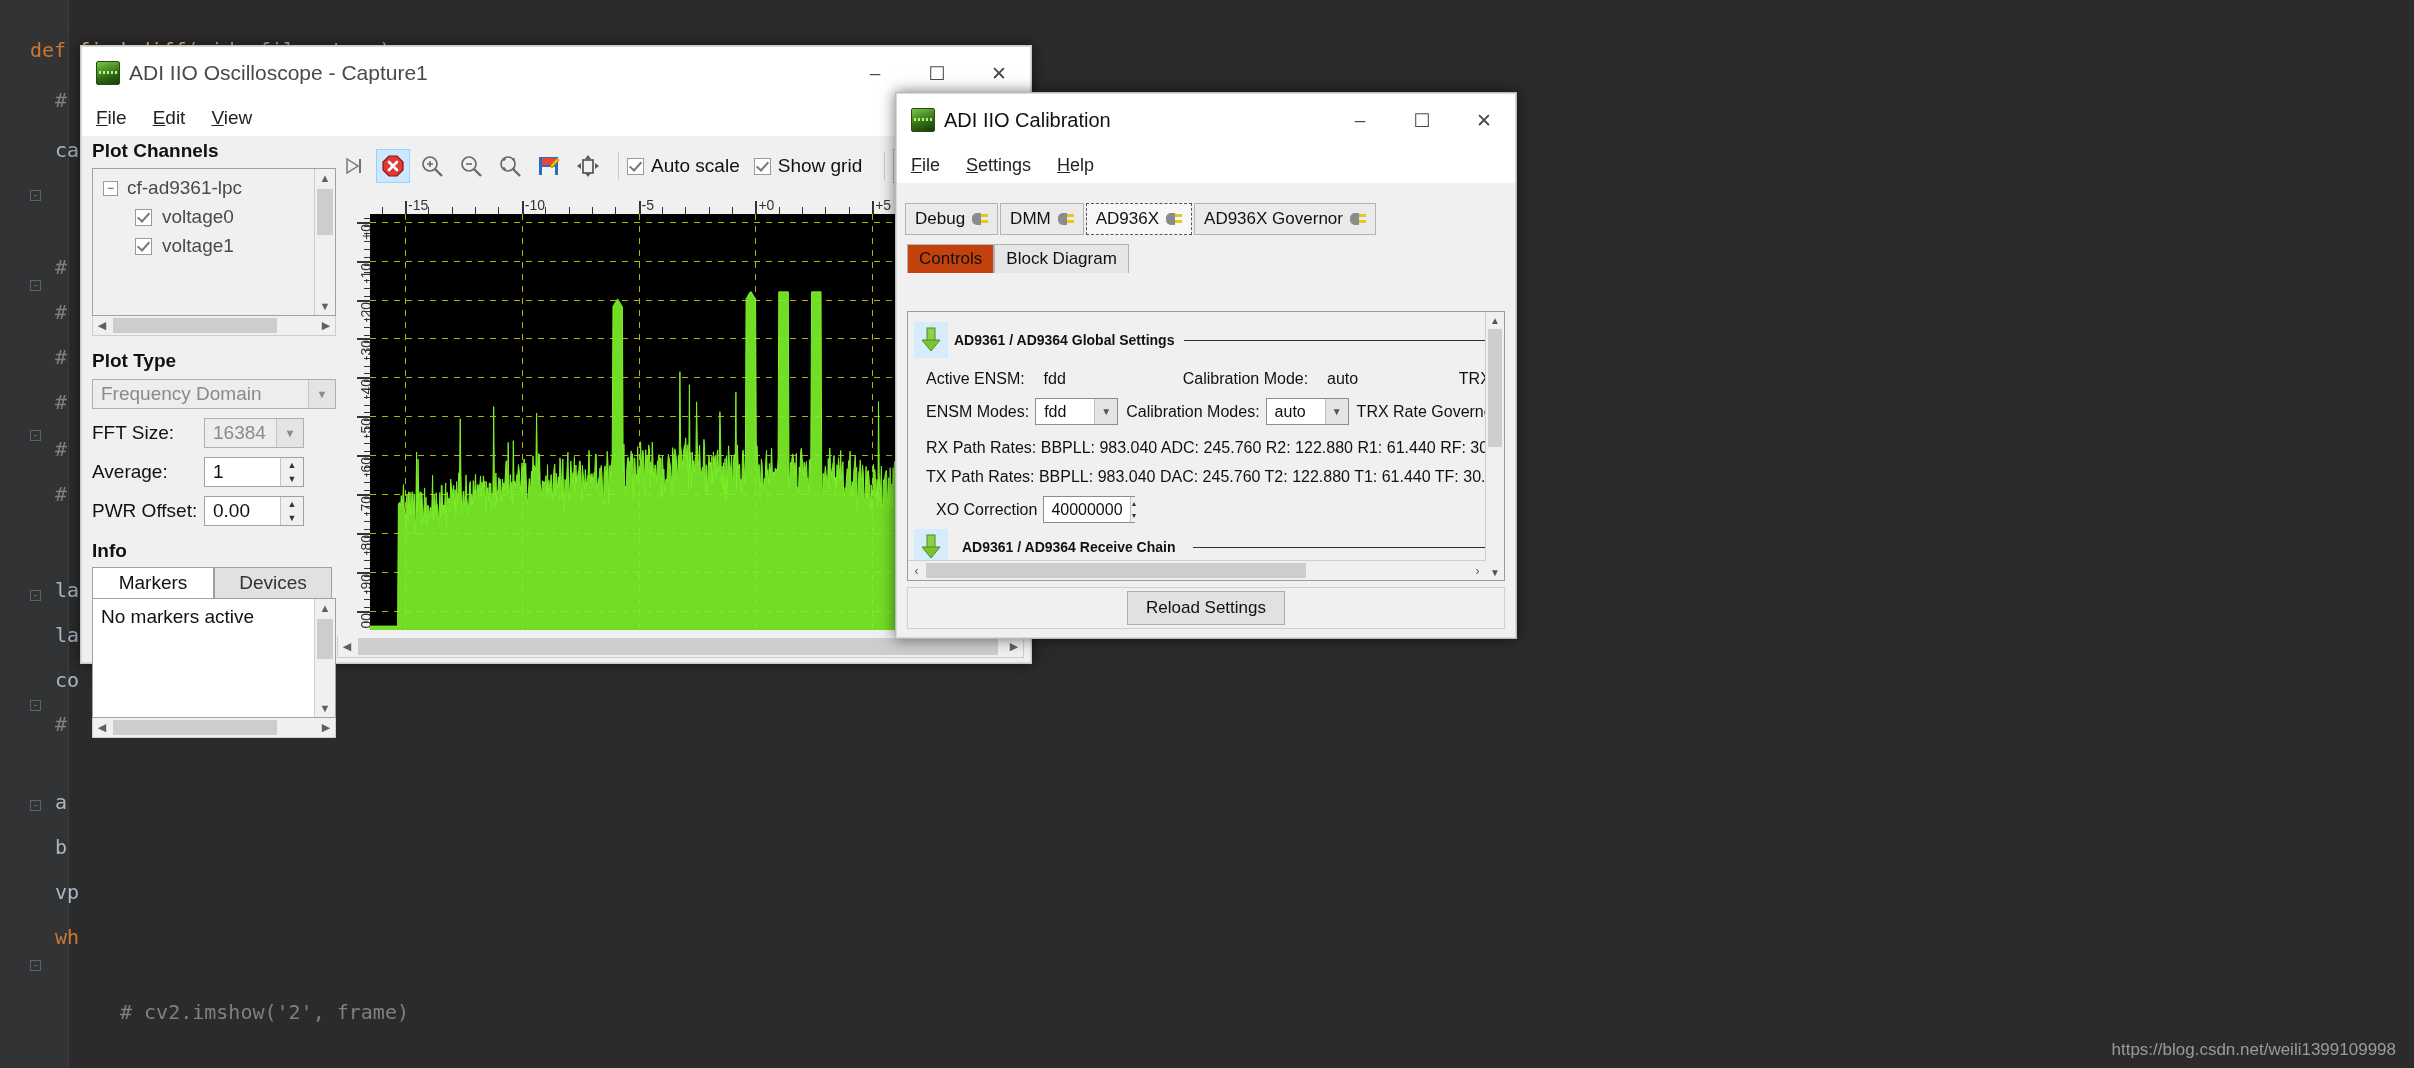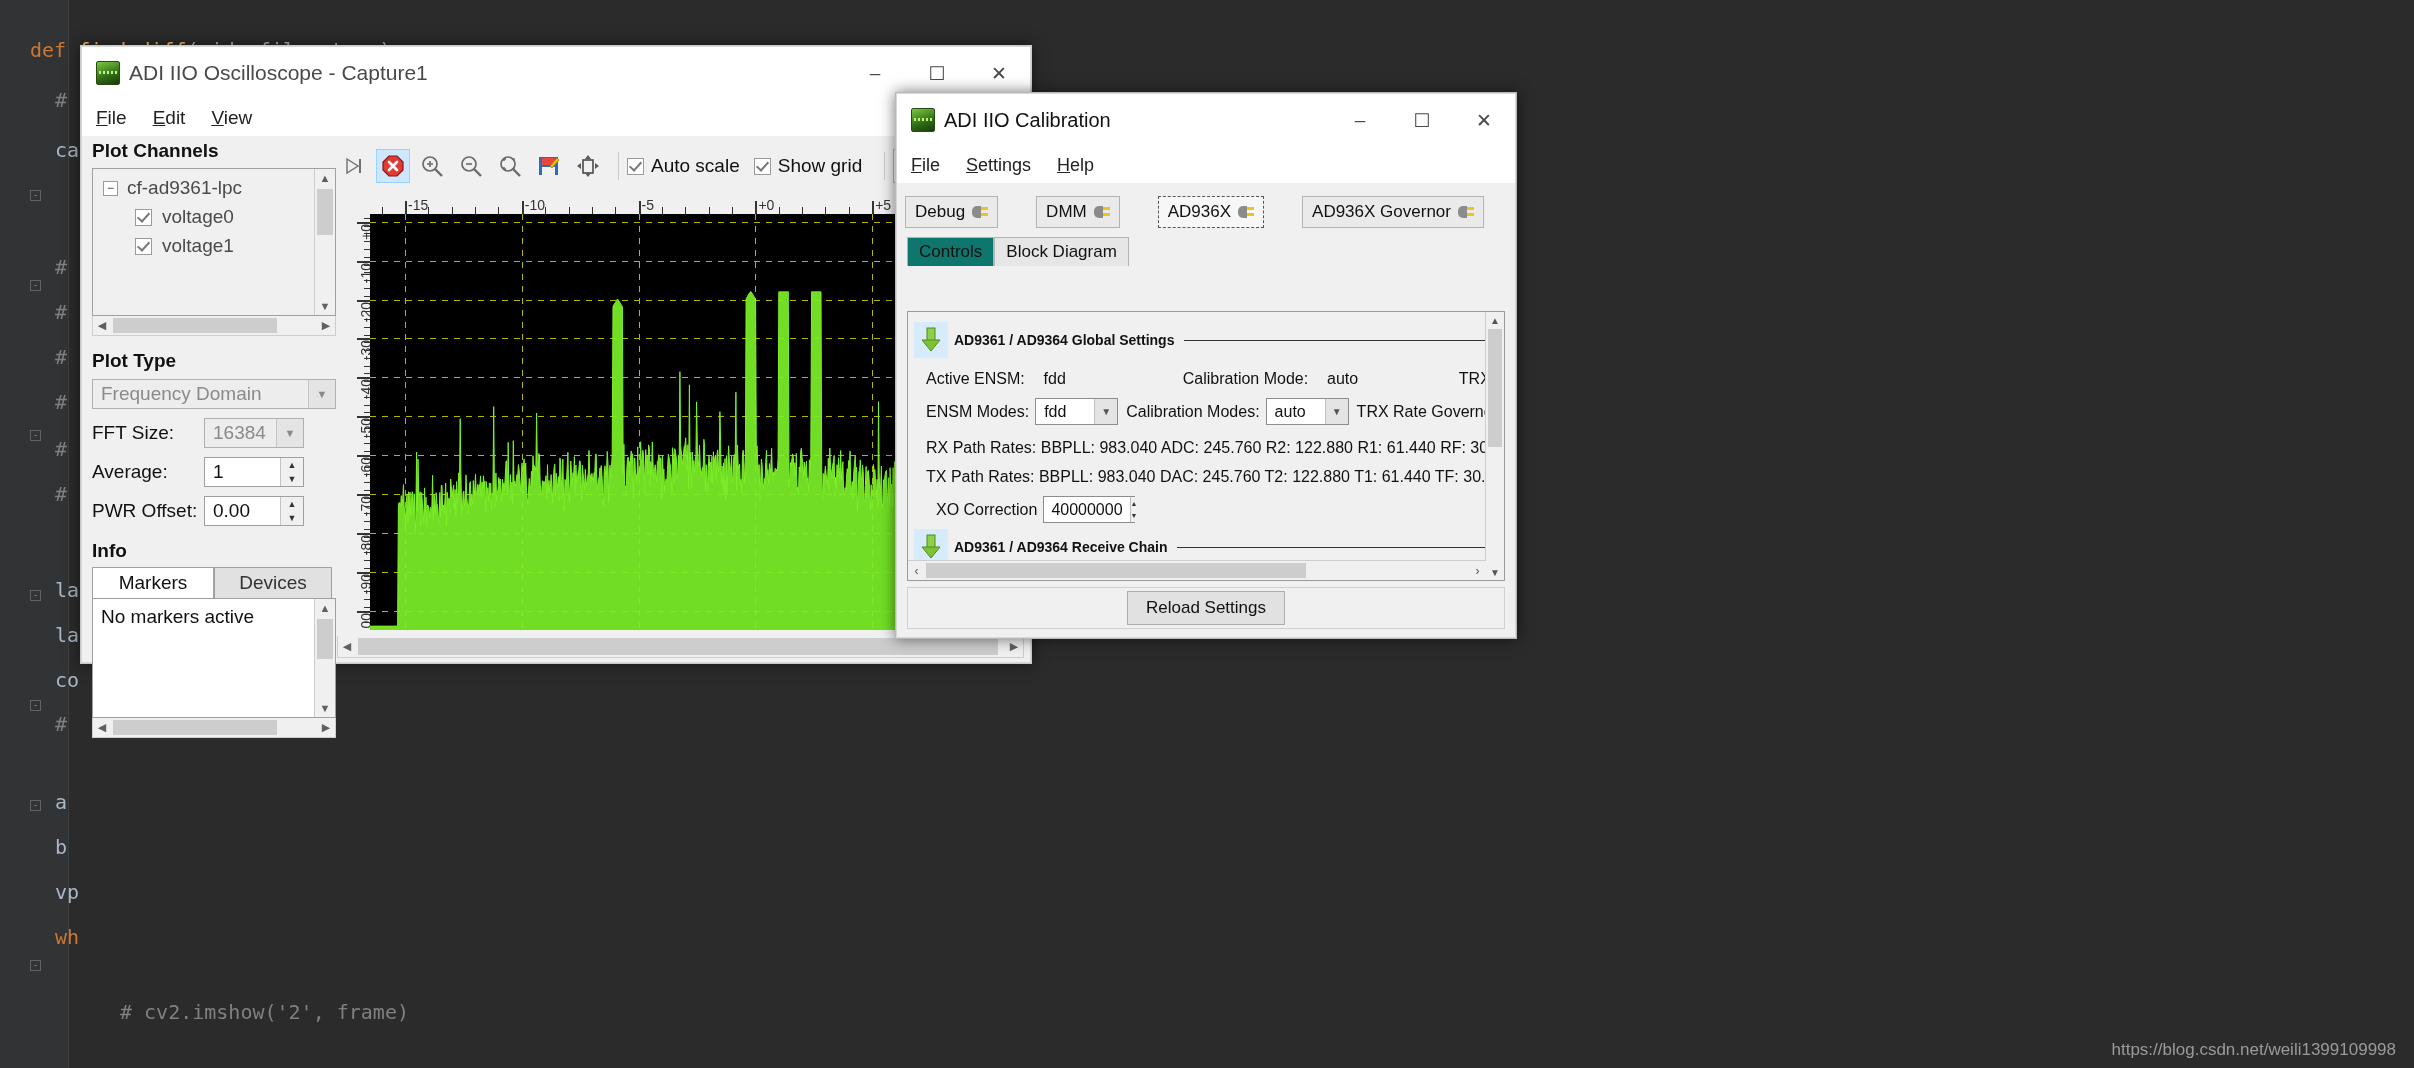--- a/index.html
+++ b/index.html
@@ -113,33 +113,33 @@
   .tickmark{position:absolute;background:#333;}
   .gline{position:absolute;background:repeating-linear-gradient(90deg,#b5b500 0 6px,transparent 6px 12px);}
   .gline.v{background:repeating-linear-gradient(180deg,#b5b500 0 6px,transparent 6px 12px);}
 
   #win1 .bottombar{position:absolute;left:255px;right:6px;bottom:4px;height:22px;}
 
   
   #win2{left:895px;top:92px;width:620px;height:545px;border:1px solid #b9b9b9;}
   #win2 .body{position:absolute;left:0;top:90px;right:0;bottom:0;background:#f0f0f0;
       border:1px solid #d8d8d8;border-top:none;box-sizing:border-box;}
-  .toptabs{display:flex;align-items:flex-end;height:33px;margin:12px 0 0 8px;gap:36px;}
+  .toptabs{display:flex;align-items:flex-end;height:33px;margin:19px 0 0 8px;}
   .toptab{display:flex;align-items:center;border:1px solid #b3b3b3;background:#eaeaea;
       font-size:17px;color:#111;padding:5px 9px;margin-right:2px;box-sizing:border-box;}
   .toptab.sel{background:#f7f7f7;border:1px dashed #555;}
   .plugicon{width:16px;height:14px;margin-left:7px;position:relative;display:inline-block;}
   .plugicon:before{content:"";position:absolute;left:0;top:1px;width:9px;height:12px;
       background:#8b8b8b;border-radius:5px 0 0 5px;}
   .plugicon:after{content:"";position:absolute;left:9px;top:2px;width:7px;height:3px;
       background:#e9c71a;box-shadow:0 6px 0 #e9c71a;}
   .subtabs{display:flex;align-items:flex-end;height:30px;margin:8px 0 0 10px;}
   .subtab{border:1px solid #b3b3b3;border-bottom:none;background:#e6e6e6;font-size:17px;
       color:#111;padding:4px 11px;box-sizing:border-box;}
-  .subtab.sel{background:#0f766e;}
+  .subtab.sel{background:#c2410c;}
 
   .panel{position:absolute;left:10px;right:10px;top:128px;bottom:56px;background:#f0f0f0;
       border:1px solid #9b9b9b;box-sizing:border-box;overflow:hidden;}
   .grouphdr{display:flex;align-items:center;margin:10px 0 0 6px;}
   .arrowbtn{width:34px;height:36px;background:#d6ebfb;display:flex;align-items:center;
       justify-content:center;}
   .grouptitle{font-size:14px;font-weight:bold;color:#111;margin-left:6px;white-space:nowrap;}
   .grouprule{flex:1;height:1px;background:#333;margin:0 8px 0 10px;}
 
   .infoline{font-size:16px;color:#111;margin-left:18px;margin-top:12px;white-space:nowrap;}
@@ -615,21 +615,21 @@
         <span class="ctllbl" style="margin-left:10px;">XO Correction</span>
         <div class="s-spin" style="width:92px;">
           <span class="v">40000000</span>
           <span class="b">
             <span>▲</span>
             <span>▼</span>
           </span>
         </div>
       </div>
 
-      <div class="grouphdr" style="margin-top:6px;">
+      <div class="grouphdr" style="margin-top:6px;gap:8px;">
         <div class="arrowbtn">
           <svg width="20" height="26" viewBox="0 0 20 26">
               <rect x="6" y="1" width="8" height="13" fill="#8ed04a" stroke="#4f8c14"></rect>
               <polygon points="1,13 19,13 10,24" fill="#7cc237" stroke="#4f8c14"></polygon>
             </svg>
         </div>
         <div class="grouptitle">AD9361 / AD9364 Receive Chain</div>
         <div class="grouprule"></div>
       </div>
 

